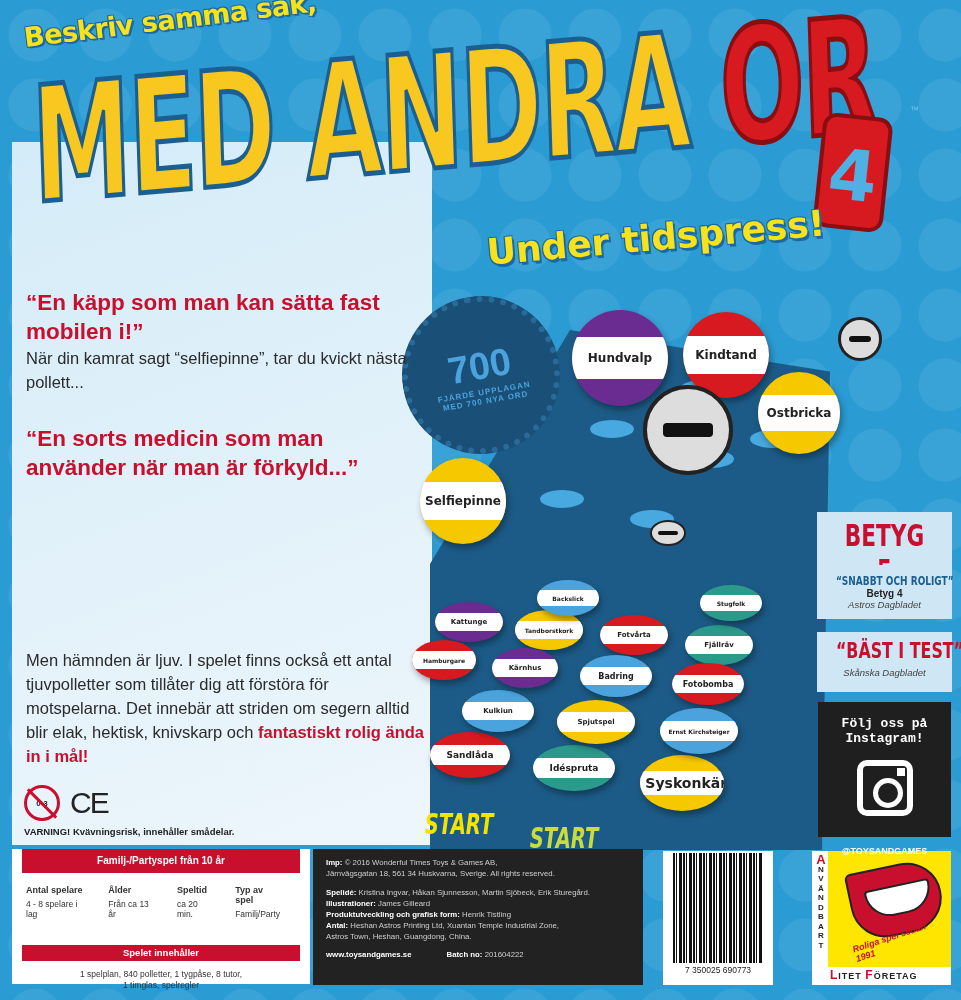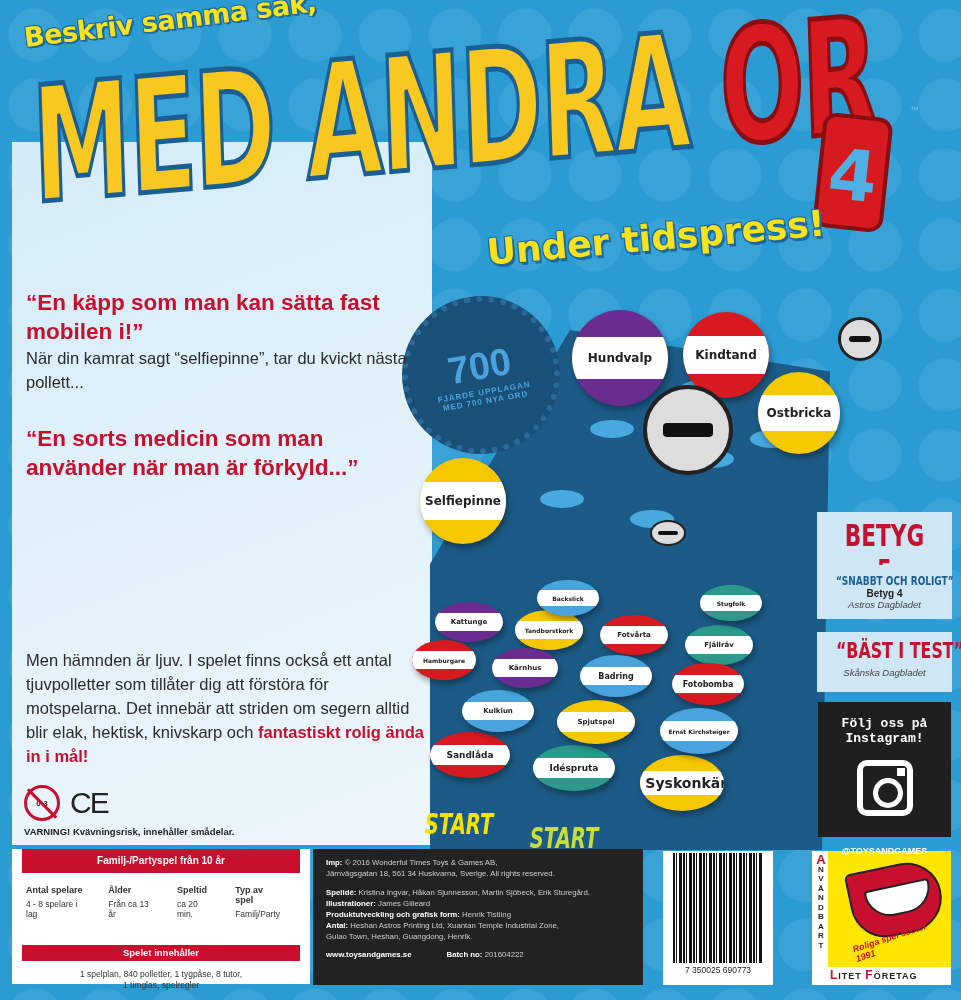--- a/index.html
+++ b/index.html
@@ -377,21 +377,21 @@
 </div>
 
 <div class="credits">
   <div><b>Imp:</b><span> © 2016 Wonderful Times Toys &amp; Games AB,</span></div>
   <div>Järnvägsgatan 18, 561 34 Huskvarna, Sverige. All rights reserved.</div>
   <div class="gap"></div>
   <div><b>Spelidé:</b><span> Kristina Ingvar, Håkan Sjunnesson, Martin Sjöbeck, Erik Sturegård.</span></div>
   <div><b>Illustrationer:</b><span> James Gilleard</span></div>
   <div><b>Produktutveckling och grafisk form:</b><span> Henrik Tistling</span></div>
   <div><b>Antal:</b><span> Heshan Astros Printing Ltd, Xuantan Temple Industrial Zone,</span></div>
-  <div>Gulao Town, Heshan, Guangdong, Henrik.</div>
+  <div>Astros Town, Heshan, Guangdong, China.</div>
   <div class="foot">
     <b>www.toysandgames.se</b>
     <span><b>Batch no:</b><span> 201604222</span></span>
   </div>
 </div>
 
 <div class="barcode">
   <div class="bars"></div>
   <div class="barcode-num">7 350025 690773</div>
 </div>

